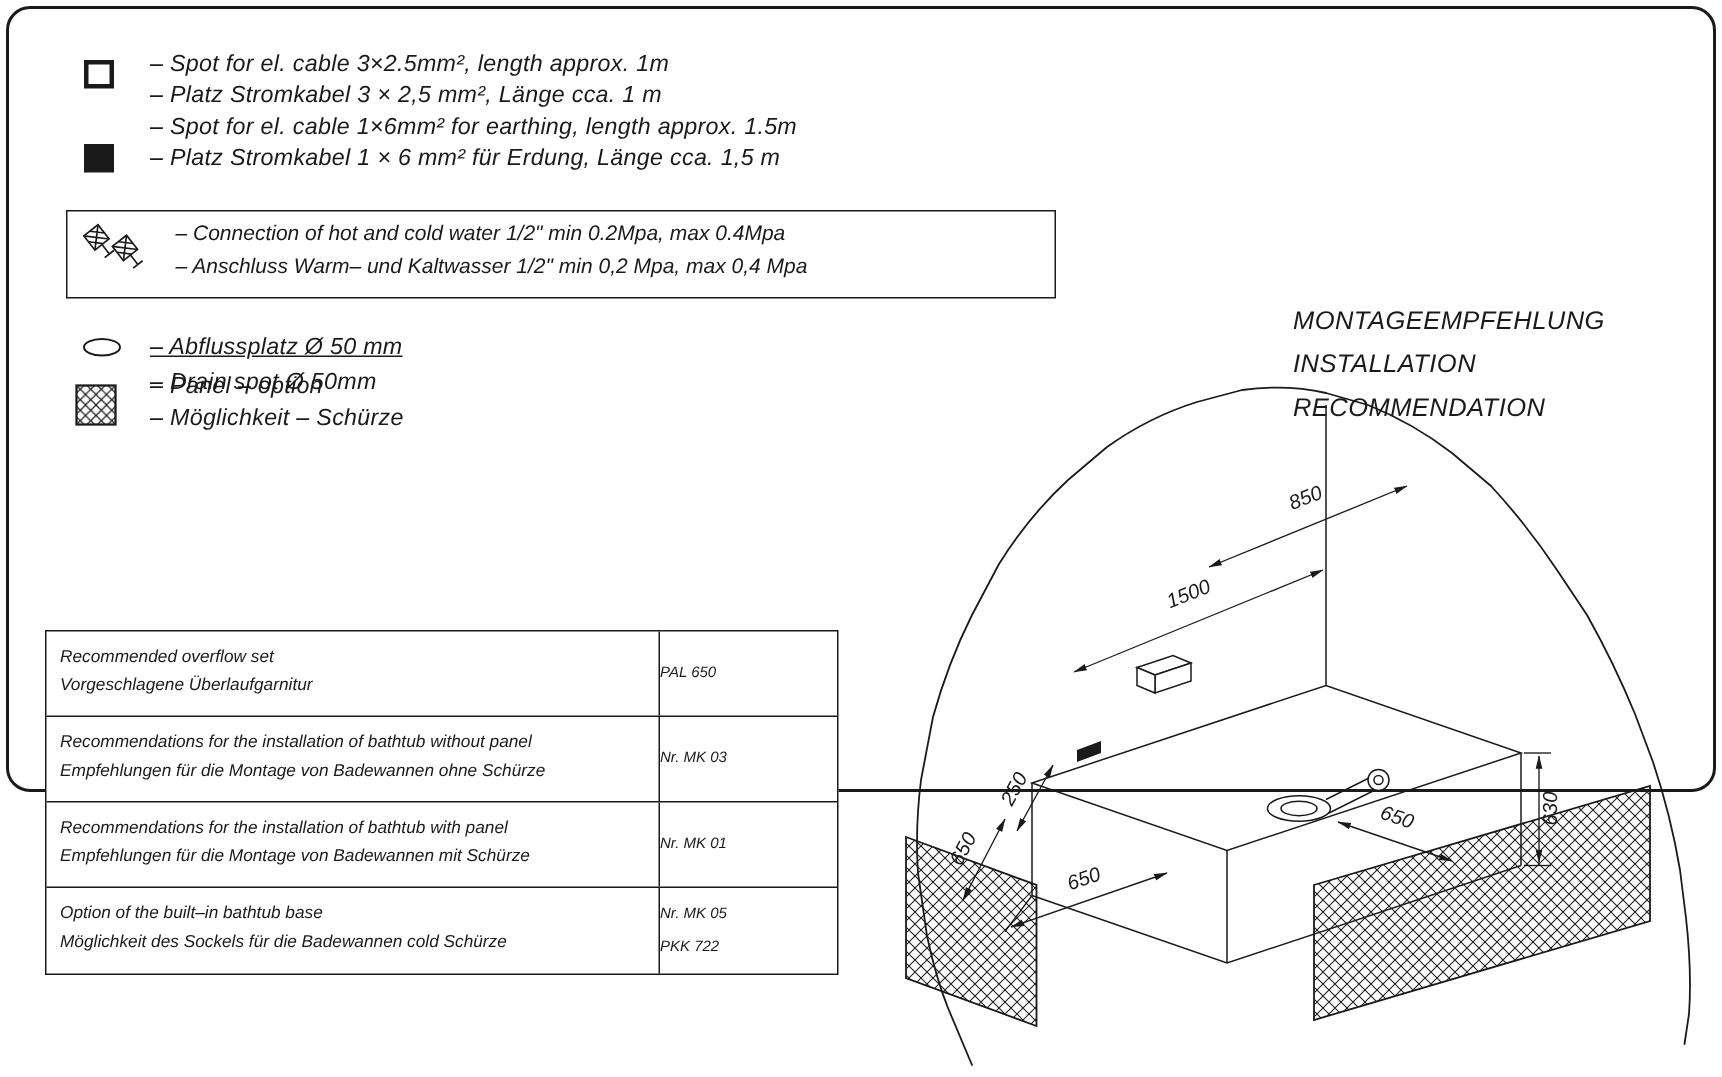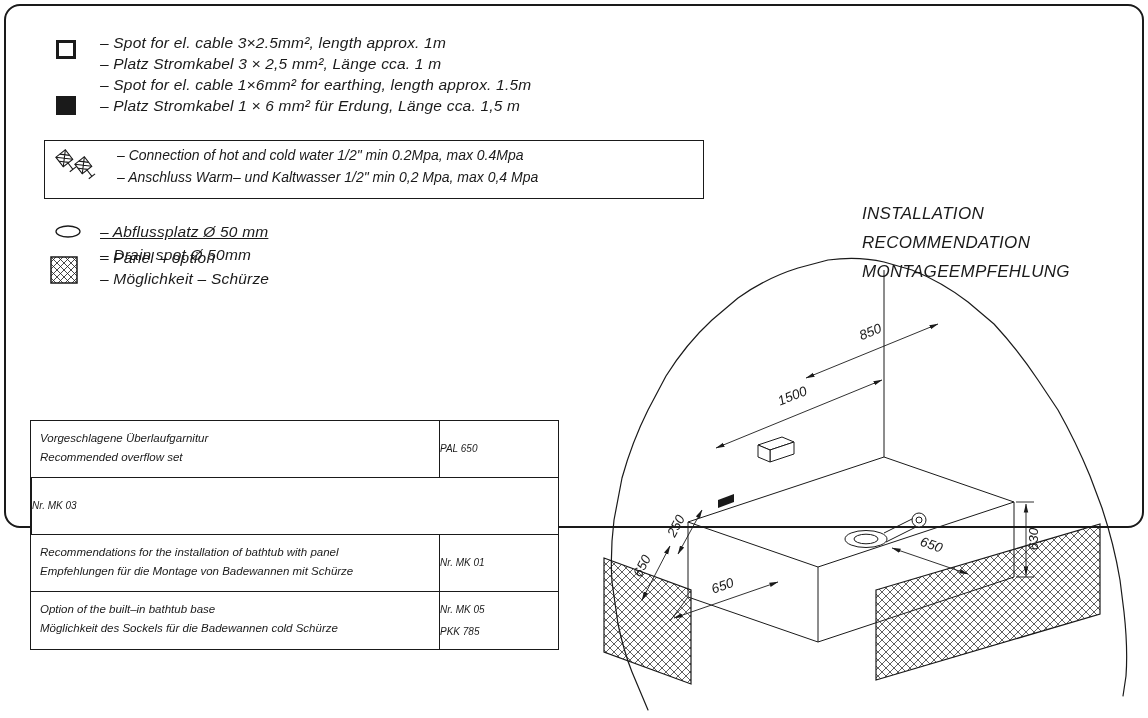--- a/index.html
+++ b/index.html
@@ -62,56 +62,60 @@
       <pattern id="xh2" width="7" height="7" patternUnits="userSpaceOnUse">
         <path d="M0,7 L7,0 M0,0 L7,7" stroke="#1a1a1a" stroke-width="0.8"></path>
       </pattern>
     </defs>
     <rect x="1" y="1" width="26" height="26" fill="url(#xh2)" stroke="#1a1a1a" stroke-width="1.5"></rect>
   </svg>
   <div class="ltext" style="left:94px; top:243px;">–  Panel – option</div>
   <div class="ltext" style="left:94px; top:264px;">–  Möglichkeit – Schürze</div>
 
   <div class="title">
+    <div>MONTAGEEMPFEHLUNG</div>
     <div>INSTALLATION RECOMMENDATION</div>
-    <div>MONTAGEEMPFEHLUNG</div>
   </div>
 
   <div class="tbl">
     <div class="trow">
       <div class="tdesc">
+        <div>Recommended overflow set</div>
         <div>Vorgeschlagene Überlaufgarnitur</div>
-        <div>Recommended overflow set</div>
       </div>
       <div class="tval">
           <div>PAL 650</div>
         </div>
     </div>
     <div class="trow">
+      <div class="tdesc">
+        <div>Recommendations for the installation of bathtub without panel</div>
+        <div>Empfehlungen für die Montage von Badewannen ohne Schürze</div>
+      </div>
       <div class="tval">
           <div>Nr. MK 03</div>
         </div>
     </div>
     <div class="trow">
       <div class="tdesc">
         <div>Recommendations for the installation of bathtub with panel</div>
         <div>Empfehlungen für die Montage von Badewannen mit Schürze</div>
       </div>
       <div class="tval">
           <div>Nr. MK 01</div>
         </div>
     </div>
     <div class="trow">
       <div class="tdesc">
         <div>Option of the built–in bathtub base</div>
         <div>Möglichkeit des Sockels für die Badewannen cold Schürze</div>
       </div>
       <div class="tval">
         <div>Nr. MK 05</div>
-        <div>PKK 785</div>
+        <div>PKK 722</div>
       </div>
     </div>
   </div>
 
   <svg class="drawing" width="580" height="462" viewBox="0 0 580 462">
     <defs>
       <pattern id="xh" width="8" height="8" patternUnits="userSpaceOnUse">
         <path d="M0,8 L8,0 M0,0 L8,8" stroke="#1a1a1a" stroke-width="0.7"></path>
       </pattern>
       <marker id="ar" viewBox="0 0 10 6" refX="9.5" refY="3" markerWidth="10" markerHeight="6" orient="auto-start-reverse">

